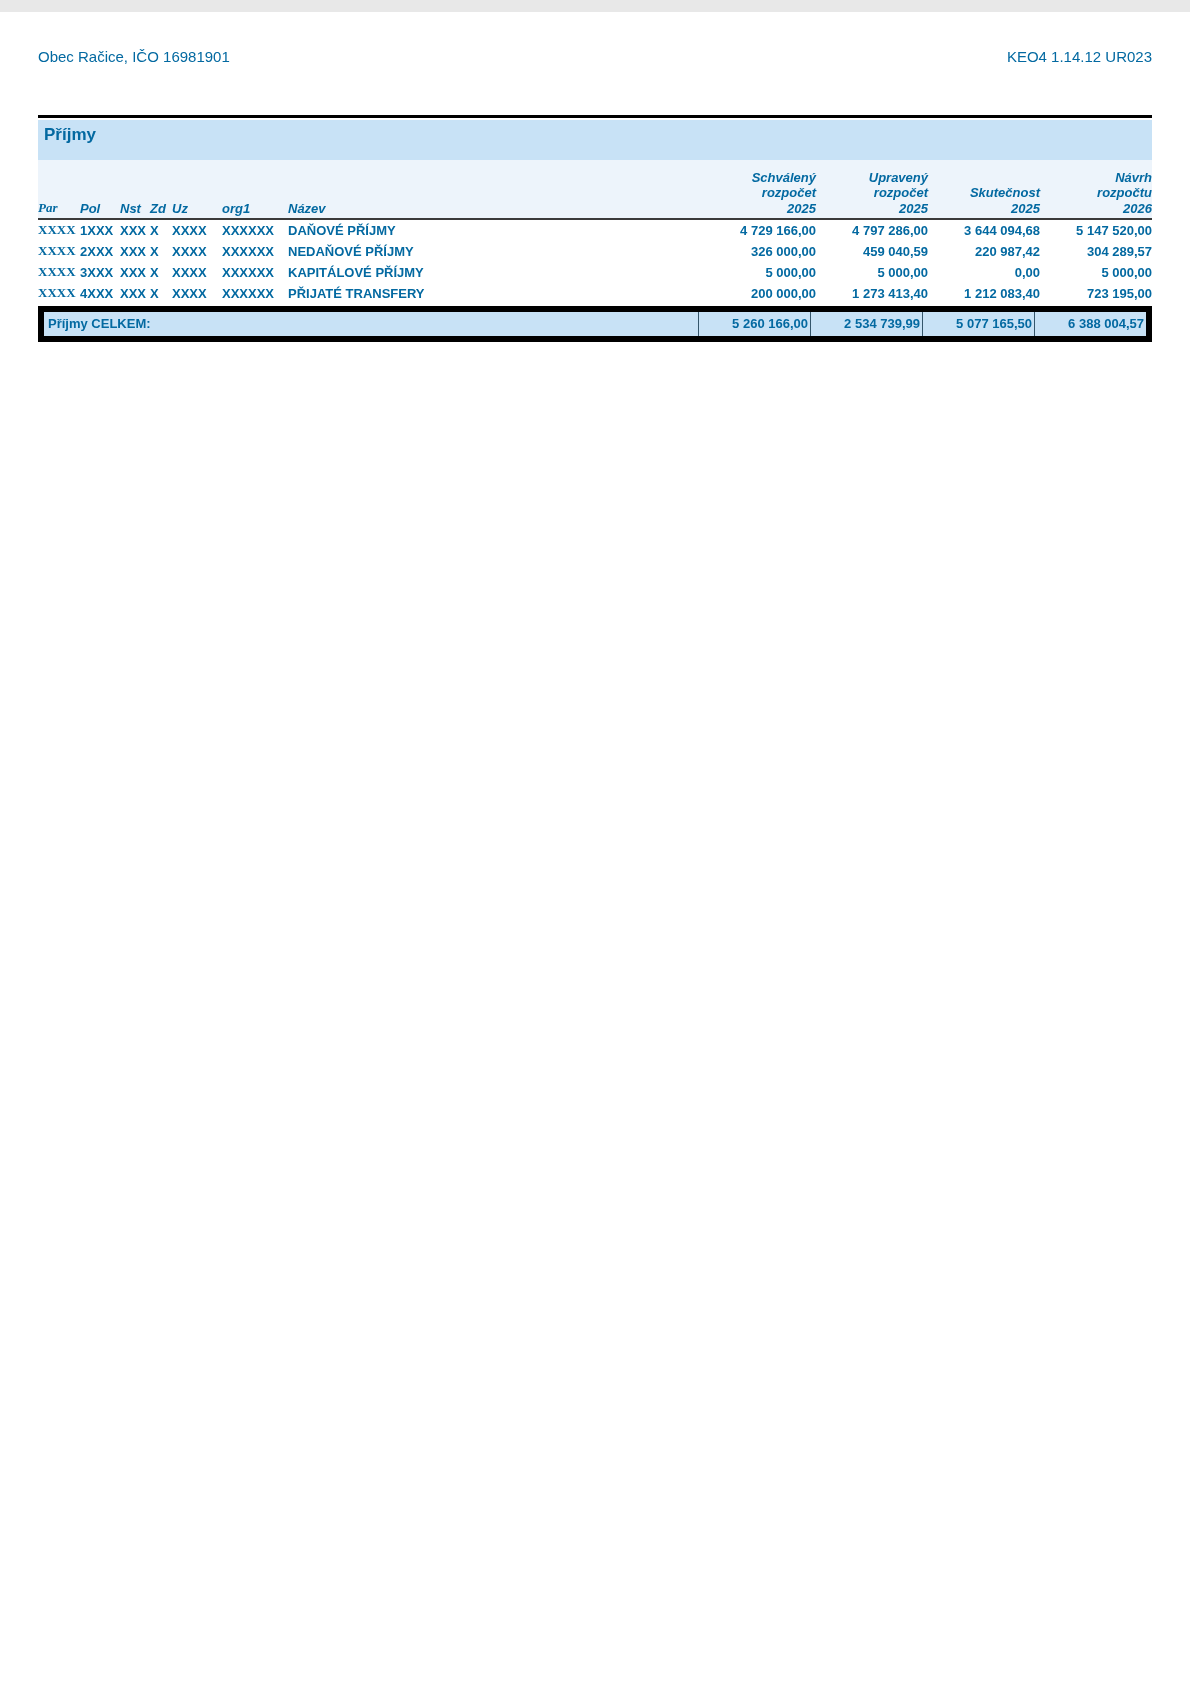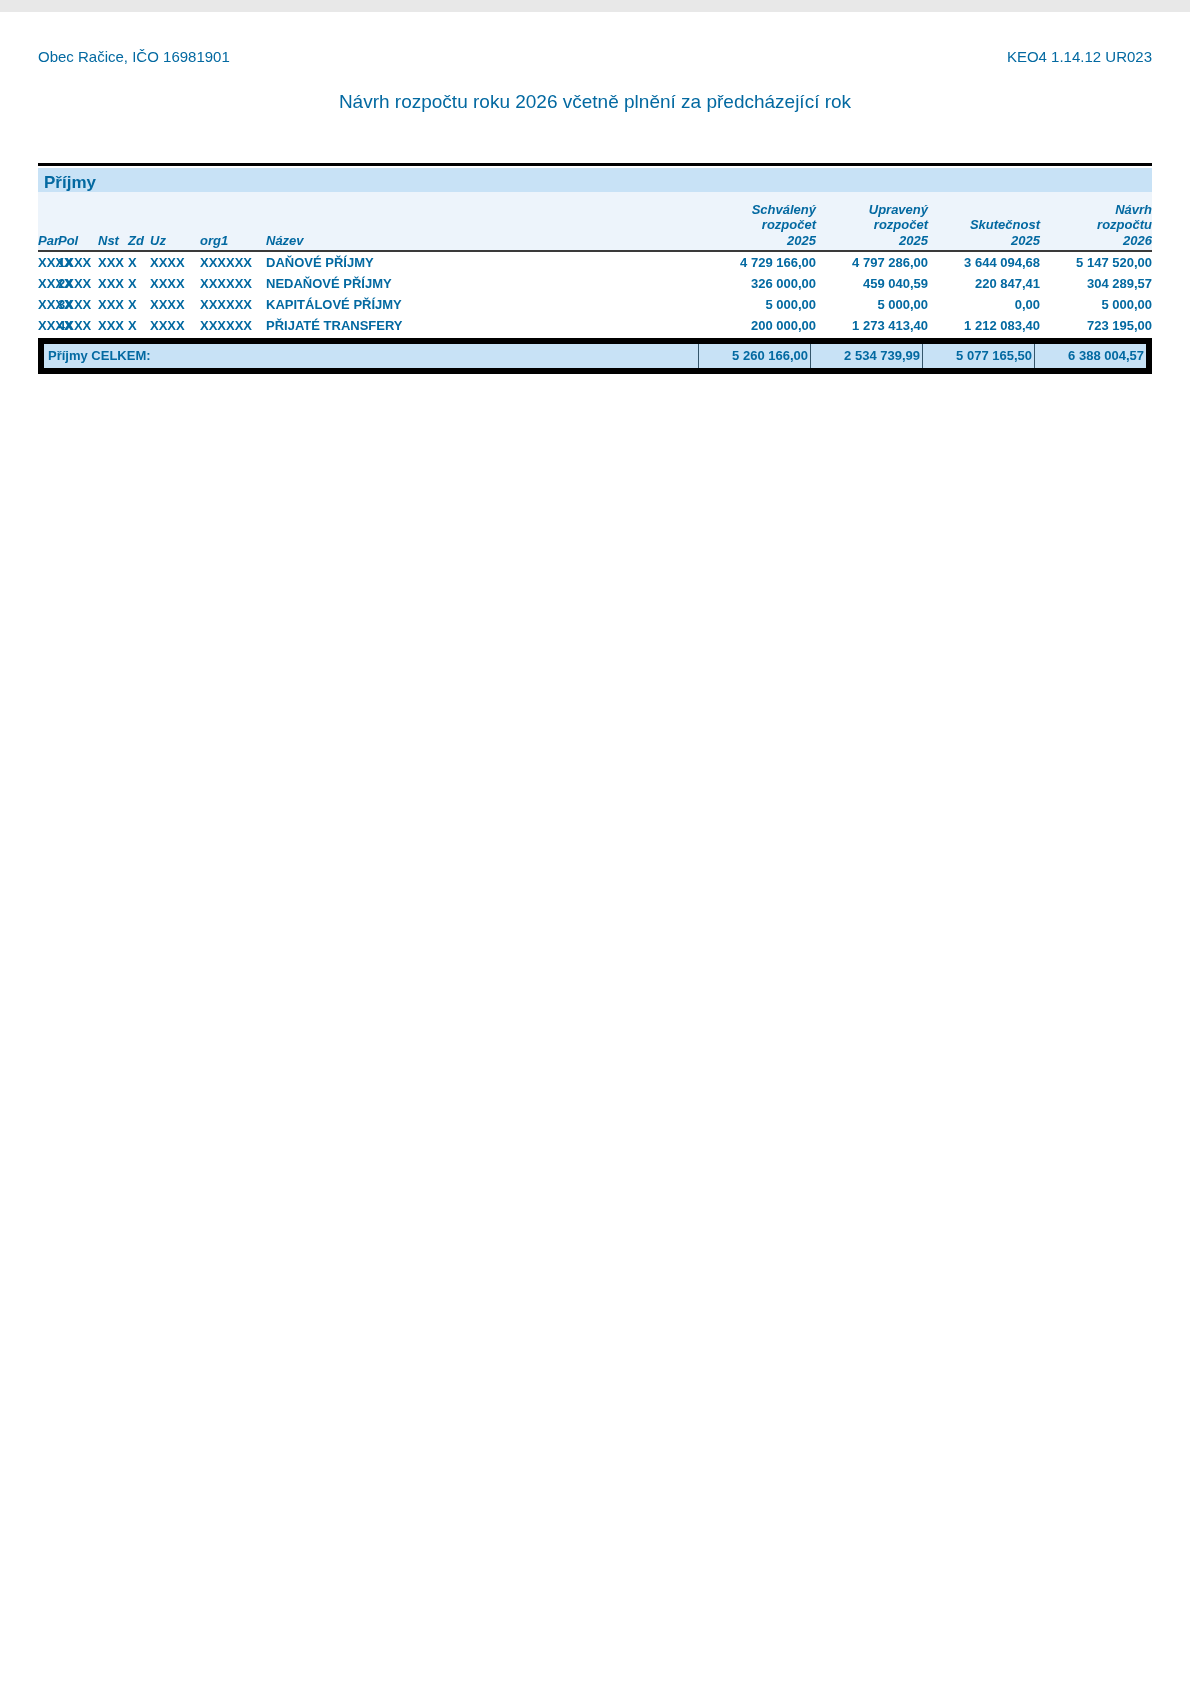--- a/index.html
+++ b/index.html
@@ -28,40 +28,40 @@
   }
 
   
   .budget-table { margin-top:50px; }
   .topline { border-top:3px solid #000; margin-bottom:2px; }
   .section-band {
     background:#c8e2f6;
     font-weight:bold;
     font-size:17px;
     line-height:30px;
-    height:24px;
+    height:40px;
     padding-left:6px;
   }
   .subband {
     background:#edf4fb;
     border-bottom:2px solid #3a3a3a;
     padding-top:10px;
   }
   .headrow {
     display:flex;
     align-items:flex-end;
     padding-bottom:2px;
     font-size:13px;
     font-weight:bold;
     font-style:italic;
   }
   .multiline { white-space:pre-line; line-height:1.18; }
 
   
-  .c-par{width:20px;} .c-pol{width:40px;} .c-nst{width:30px;} .c-zd{width:22px;}
+  .c-par{width:42px;font-family:Liberation Serif, serif;} .c-pol{width:40px;} .c-nst{width:30px;} .c-zd{width:22px;}
   .c-uz{width:50px;} .c-org{width:62px;}
   .c-name{flex:1; padding-left:4px;}
   .c-val{width:112px; text-align:right;}
 
   .datarow {
     display:flex;
     align-items:center;
     height:21px;
     font-size:13px;
     font-weight:bold;
@@ -103,21 +103,20 @@
 <body>
 
 <div class="page">
   <div class="content">
 
     <div class="pagehead">
       <span>Obec Račice, IČO 16981901</span>
       <span>KEO4 1.14.12 UR023</span>
     </div>
 
-    <div class="doc-title">Návrh rozpočtu roku 2026 včetně plnění za předcházející rok</div>
 
     <div class="budget-table">
       <div class="topline"></div>
 
       <div class="section-band">Příjmy</div>
 
       <div class="subband">
         <div class="headrow">
           <span class="c-par">Par</span>
           <span class="c-pol">Pol</span>
@@ -157,21 +156,21 @@
       <div class="datarow">
         <span class="c-par">XXXX</span>
         <span class="c-pol">2XXX</span>
         <span class="c-nst">XXX</span>
         <span class="c-zd">X</span>
         <span class="c-uz">XXXX</span>
         <span class="c-org">XXXXXX</span>
         <span class="c-name">NEDAŇOVÉ PŘÍJMY</span>
         <span class="c-val">326 000,00</span>
         <span class="c-val">459 040,59</span>
-        <span class="c-val">220 847,41</span>
+        <span class="c-val">220 987,42</span>
         <span class="c-val">304 289,57</span>
       </div>
 
       <div class="datarow">
         <span class="c-par">XXXX</span>
         <span class="c-pol">3XXX</span>
         <span class="c-nst">XXX</span>
         <span class="c-zd">X</span>
         <span class="c-uz">XXXX</span>
         <span class="c-org">XXXXXX</span>

